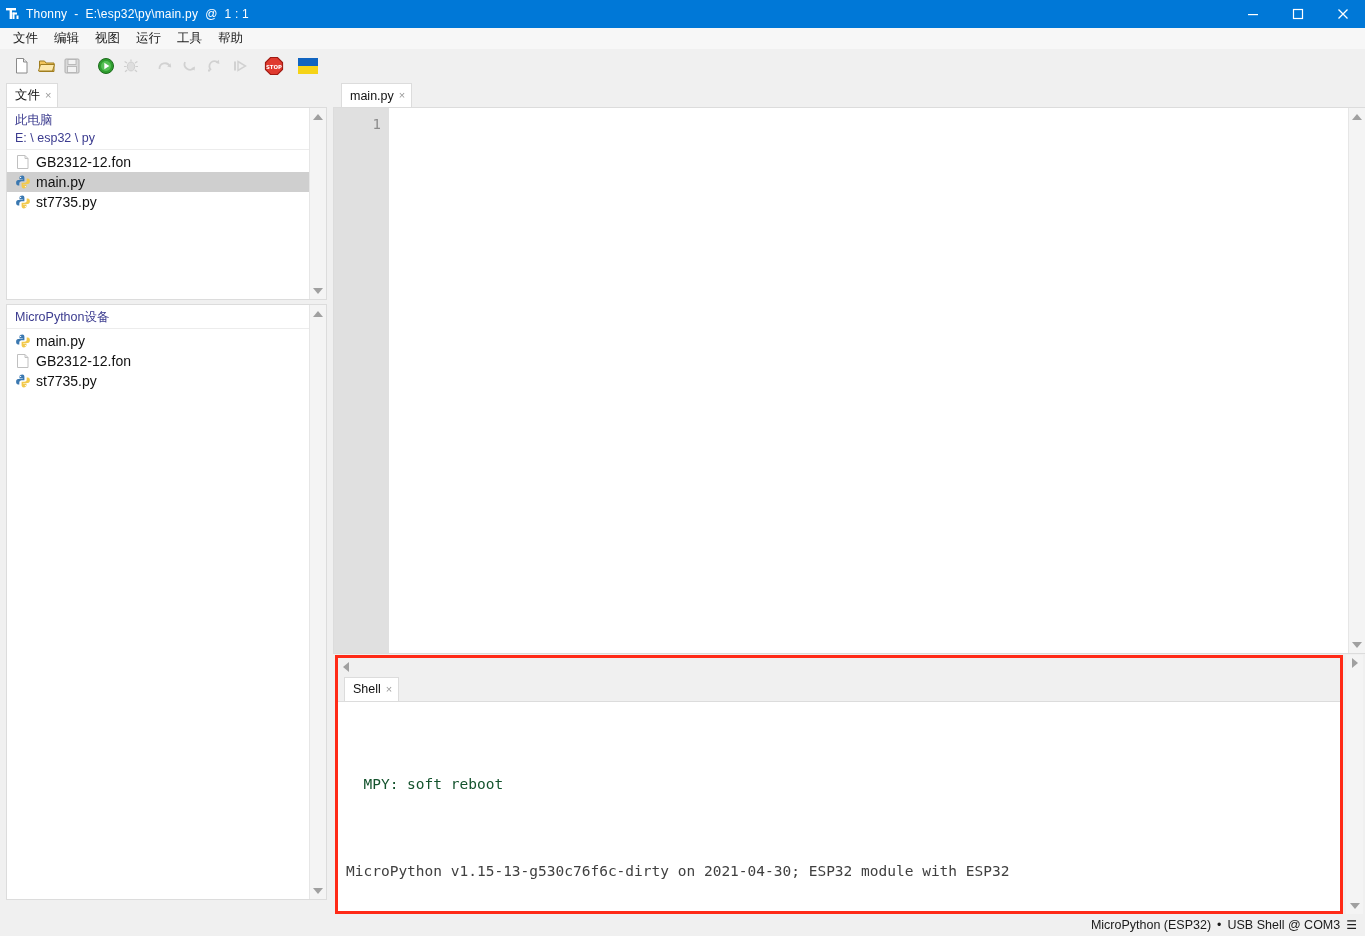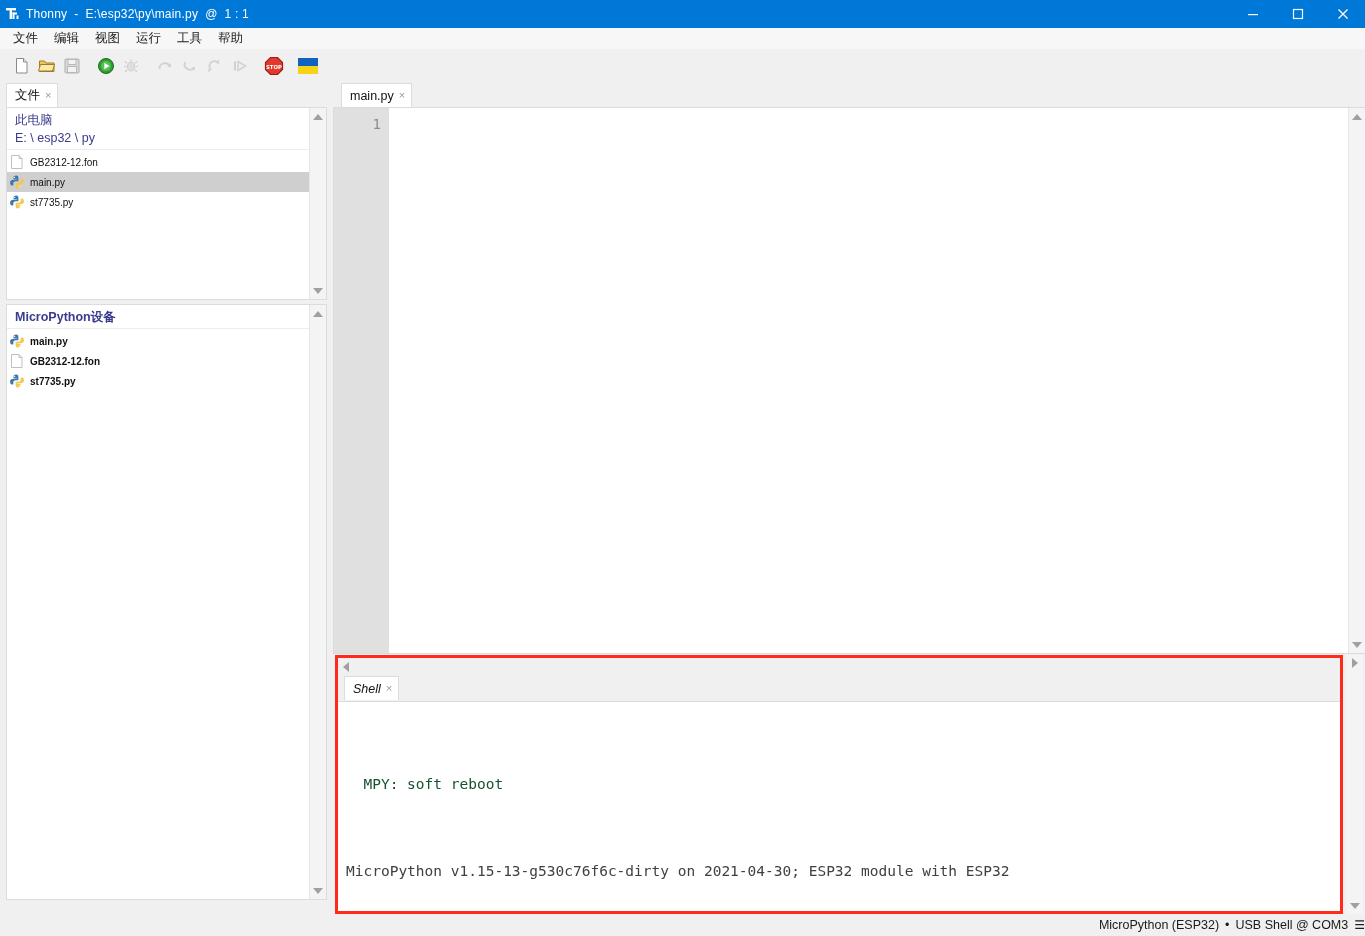--- a/index.html
+++ b/index.html
@@ -56,22 +56,22 @@
   .treebox{ position:relative; background:#ffffff; border:1px solid #dcdcdc; }
   .tree-head{
     display:flex; align-items:flex-end; justify-content:space-between;
     padding:3px 6px 2px 8px; border-bottom:1px solid #ececec;
   }
   .tree-head-txt{ font-size:12.5px; color:#3b3b8f; line-height:18px; }
   .burger{ font-size:12px; color:#202020; line-height:14px; padding-top:2px; }
 
   .tree-list{ padding-top:2px; }
   .tree-row{
-    height:20px; display:flex; align-items:center; gap:6px; padding-left:2px;
-    font-size:10px; color:#111;
+    height:20px; display:flex; align-items:center; gap:6px; padding-left:8px;
+    font-size:14px; color:#111;
   }
   .tree-row.selected{ background:#cfcfcf; }
   .ficon{ width:15px; height:16px; display:flex; align-items:center; justify-content:center;}
   .ficon svg{ display:block; }
 
   
   .vsb{
     position:absolute; top:0; right:0; width:17px; height:100%;
     background:#f4f4f4; border-left:1px solid #e6e6e6;
     display:flex; flex-direction:column; justify-content:space-between; align-items:center;
@@ -95,34 +95,34 @@
     font-size:14px; text-align:right; padding:8px 8px 0 0;
   }
   .code{ position:absolute; left:57px; top:0; right:17px; height:100%; background:#fff; }
 
   
   .shell-area{
     position:absolute; left:335px; top:655px; width:1008px; height:259px;
     border:3px solid #ff2a17; background:#ffffff;
   }
   .sh-toprow{ height:18px; background:#f0f0f0; display:flex; align-items:center; padding-left:5px;}
-  .sh-tabrow{ height:25px; display:flex; align-items:flex-start; padding-left:6px; background:#f0f0f0;font-style:italic;}
+  .sh-tabrow{ height:25px; display:flex; align-items:center; padding-left:6px; background:#f0f0f0;}
   .sh-body{ position:relative; height:210px; background:#ffffff; border-top:1px solid #dcdcdc; }
   .sh-text{
     padding:10px 0 0 8px; font-family:"DejaVu Sans Mono", monospace; font-size:14.5px;
     line-height:29px; white-space:pre;
   }
   .sh-line.dark{ color:#14532d; }
   .sh-line.gray{ color:#404040; }
 
   
   .statusbar{
     position:absolute; left:0; bottom:0; width:1365px; height:22px;
     background:#f0f0f0; display:flex; align-items:center; justify-content:flex-end;
-    gap:6px; font-size:12.5px; color:#1a1a1a;
+    padding-right:8px; gap:6px; font-size:12.5px; color:#1a1a1a;
   }
   .sb-burger{ font-size:12px; color:#202020; }
 </style>
 </head>
 <body>
 
 <div id="app">
 
   <div class="titlebar">
     <span class="tb-icon">
@@ -309,21 +309,21 @@
       <div class="vsb">
         <div class="arw">
             <div class="tri tri-up"></div>
           </div>
         <div class="arw">
             <div class="tri tri-dn"></div>
           </div>
       </div>
     </div>
 
-    <div class="treebox" style="position:absolute; left:6px; top:222px; width:321px; height:596px;font-weight:bold;">
+    <div class="treebox" style="position:absolute; left:6px; top:222px; width:321px; height:596px;">
       <div class="tree-head">
         <div class="tree-head-txt">MicroPython设备</div>
         <div class="burger">☰</div>
       </div>
       <div class="tree-list">
         <div class="tree-row">
           <span class="ficon">
             <svg width="14" height="14" viewBox="0 0 14 14">
               <path d="M6.6 0.6 c-2.2 0-3.1 .9-3.1 2.1 v1.8 h3.3 v.6 h-4.6 c-1.2 0-2.1 .8-2.1 2.7 s.8 2.7 2 2.7 h1.2 v-1.9 c0-1.3 1-2.3 2.3-2.3 h2.8 v-3.6 c0-1.2-1-2.1-1.8-2.1z" fill="#3b78b0"></path>
               <circle cx="4.6" cy="2.4" r="0.65" fill="#ffffff"></circle>

